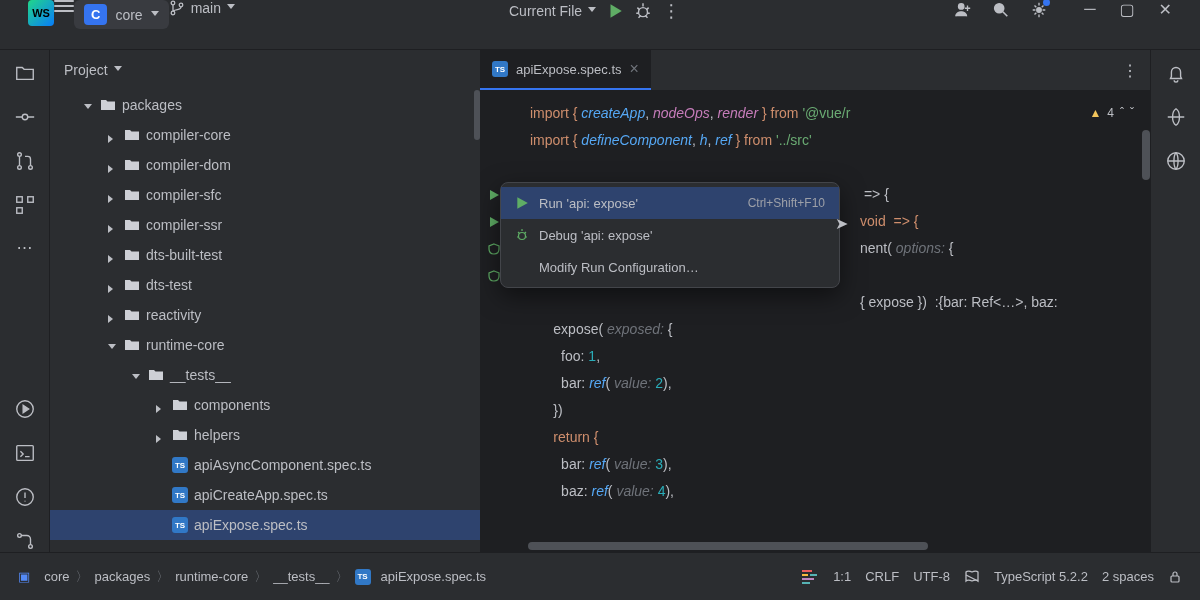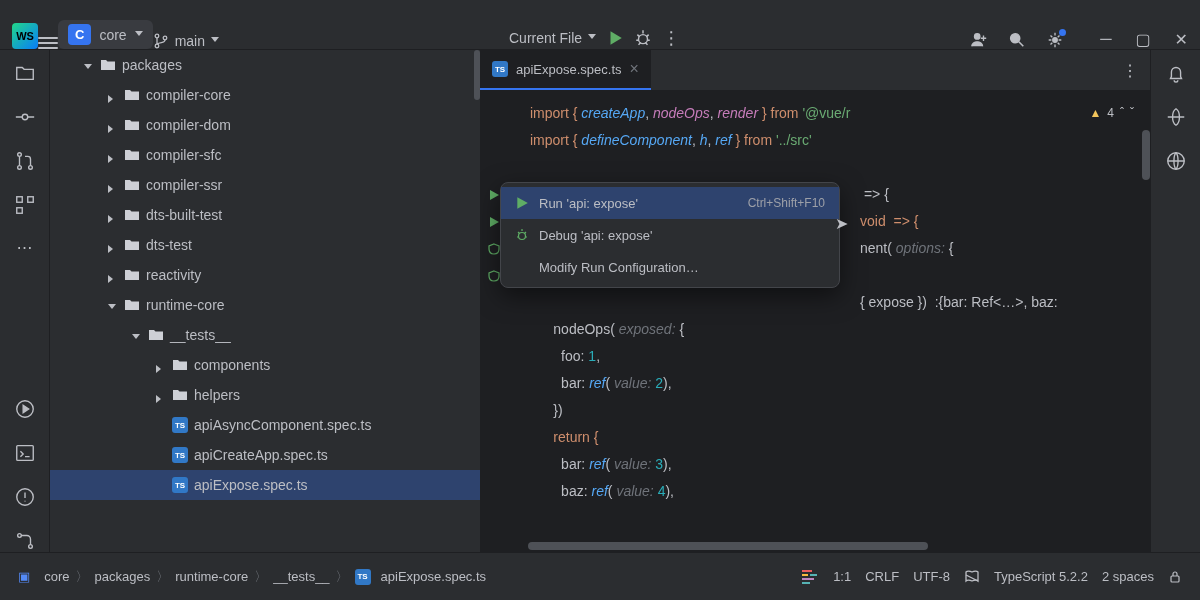--- a/index.html
+++ b/index.html
@@ -1,17 +1,17 @@
 <!DOCTYPE html>
 <html><head>
 <meta charset="utf-8">
 <style>
 * { margin:0; padding:0; box-sizing:border-box; font-family:-apple-system,BlinkMacSystemFont,'Segoe UI',sans-serif; }
 body { width:1200px; height:600px; background:#1e1f22; color:#bcbec4; overflow:hidden; position:relative; }
-.titlebar { height:50px; background:#2b2d30; display:flex; align-items:flex-end; padding:0 12px; border-bottom:1px solid #1e1f22; }
+.titlebar { height:50px; background:#2b2d30; display:flex; align-items:flex-start; padding:0 28px; border-bottom:1px solid #1e1f22; }
 .app-icon { width:26px; height:26px; background:linear-gradient(135deg,#21d789,#087cfa); border-radius:4px; display:flex; align-items:center; justify-content:center; font-size:11px; font-weight:bold; color:#000; }
 .menu-icon { width:20px; display:flex; flex-direction:column; gap:3px; cursor:pointer; }
 .menu-icon span { height:2px; background:#bcbec4; border-radius:1px; }
 .proj-badge { background:#3574f0; color:#fff; padding:3px 7px; border-radius:4px; font-size:13px; font-weight:bold; }
 .proj-name { font-size:14px; display:flex; align-items:center; gap:6px; }
 .branch { display:flex; align-items:center; gap:6px; font-size:14px; }
 .chev-down::after { content:''; display:inline-block; border:4px solid transparent; border-top:5px solid #bcbec4; margin-top:3px; }
 .title-center { flex:1; display:flex; justify-content:center; align-items:center; gap:10px; }
 .cur-file { display:flex; align-items:center; gap:6px; font-size:14px; }
 .run-btn svg,.debug-btn svg { width:18px; height:18px; }
@@ -172,20 +172,24 @@
         <path d="M12 7v6M12 16v1"></path>
       </svg>
     <svg class="rail-icon" viewBox="0 0 24 24">
         <circle cx="6" cy="6" r="2"></circle>
         <circle cx="18" cy="18" r="2"></circle>
         <path d="M8 6h6a4 4 0 014 4v6"></path>
       </svg>
   </div>
 
   <div class="project-panel">
+    <div class="proj-header">
+      <span>Project</span>
+      <span class="chev-down"></span>
+    </div>
     <div class="tree" id="tree">
       <div class="tree-scroll"></div>
     <div class="tree-item" style="padding-left: 34px;">
           <span class="arrow down"></span>
           <span>
             <svg class="fold-icon" viewBox="0 0 16 16">
               <path d="M1 3h5l1.5 1.5H15V13H1z" fill="#ced0d6"></path>
             </svg>
           </span>
           <span>packages</span>
@@ -349,21 +353,21 @@
           </div>
       </div>
       <div class="line"><span class="kw">import { </span><span class="fn">createApp</span><span>, </span><span class="fn2">nodeOps</span><span>, </span><span class="fn2">render</span><span class="kw"> } from </span><span class="str">'@vue/r</span></div>
       <div class="line"><span class="kw">import { </span><span class="fn">defineComponent</span><span>, </span><span class="fn">h</span><span>, </span><span class="fn">ref</span><span class="kw"> } from </span><span class="str">'../src'</span></div>
       <div class="line"> </div>
       <div class="line" style="padding-left:360px"><span> =&gt; {</span></div>
       <div class="line" style="padding-left:360px"><span class="kw">void  =&gt; {</span></div>
       <div class="line" style="padding-left:360px"><span>nent( </span><span class="hint">options:</span><span> {</span></div>
       <div class="line"> </div>
       <div class="line" style="padding-left:360px"><span>{ expose })  :{bar: Ref&lt;…&gt;, baz:</span></div>
-      <div class="line"><span>      nodeOps( </span><span class="hint">exposed:</span><span> {</span></div>
+      <div class="line"><span>      expose( </span><span class="hint">exposed:</span><span> {</span></div>
       <div class="line"><span>        foo: </span><span class="num">1</span><span>,</span></div>
       <div class="line"><span>        bar: </span><span class="fn">ref</span><span>( </span><span class="hint">value:</span><span> </span><span class="num">2</span><span>),</span></div>
       <div class="line">      })</div>
       <div class="line"><span class="kw">      return {</span></div>
       <div class="line"><span>        bar: </span><span class="fn">ref</span><span>( </span><span class="hint">value:</span><span> </span><span class="num">3</span><span>),</span></div>
       <div class="line"><span>        baz: </span><span class="fn">ref</span><span>( </span><span class="hint">value:</span><span> </span><span class="num">4</span><span>),</span></div>
 
       <div class="context-menu" id="ctx">
           <div class="menu-item hl">
             <span>

